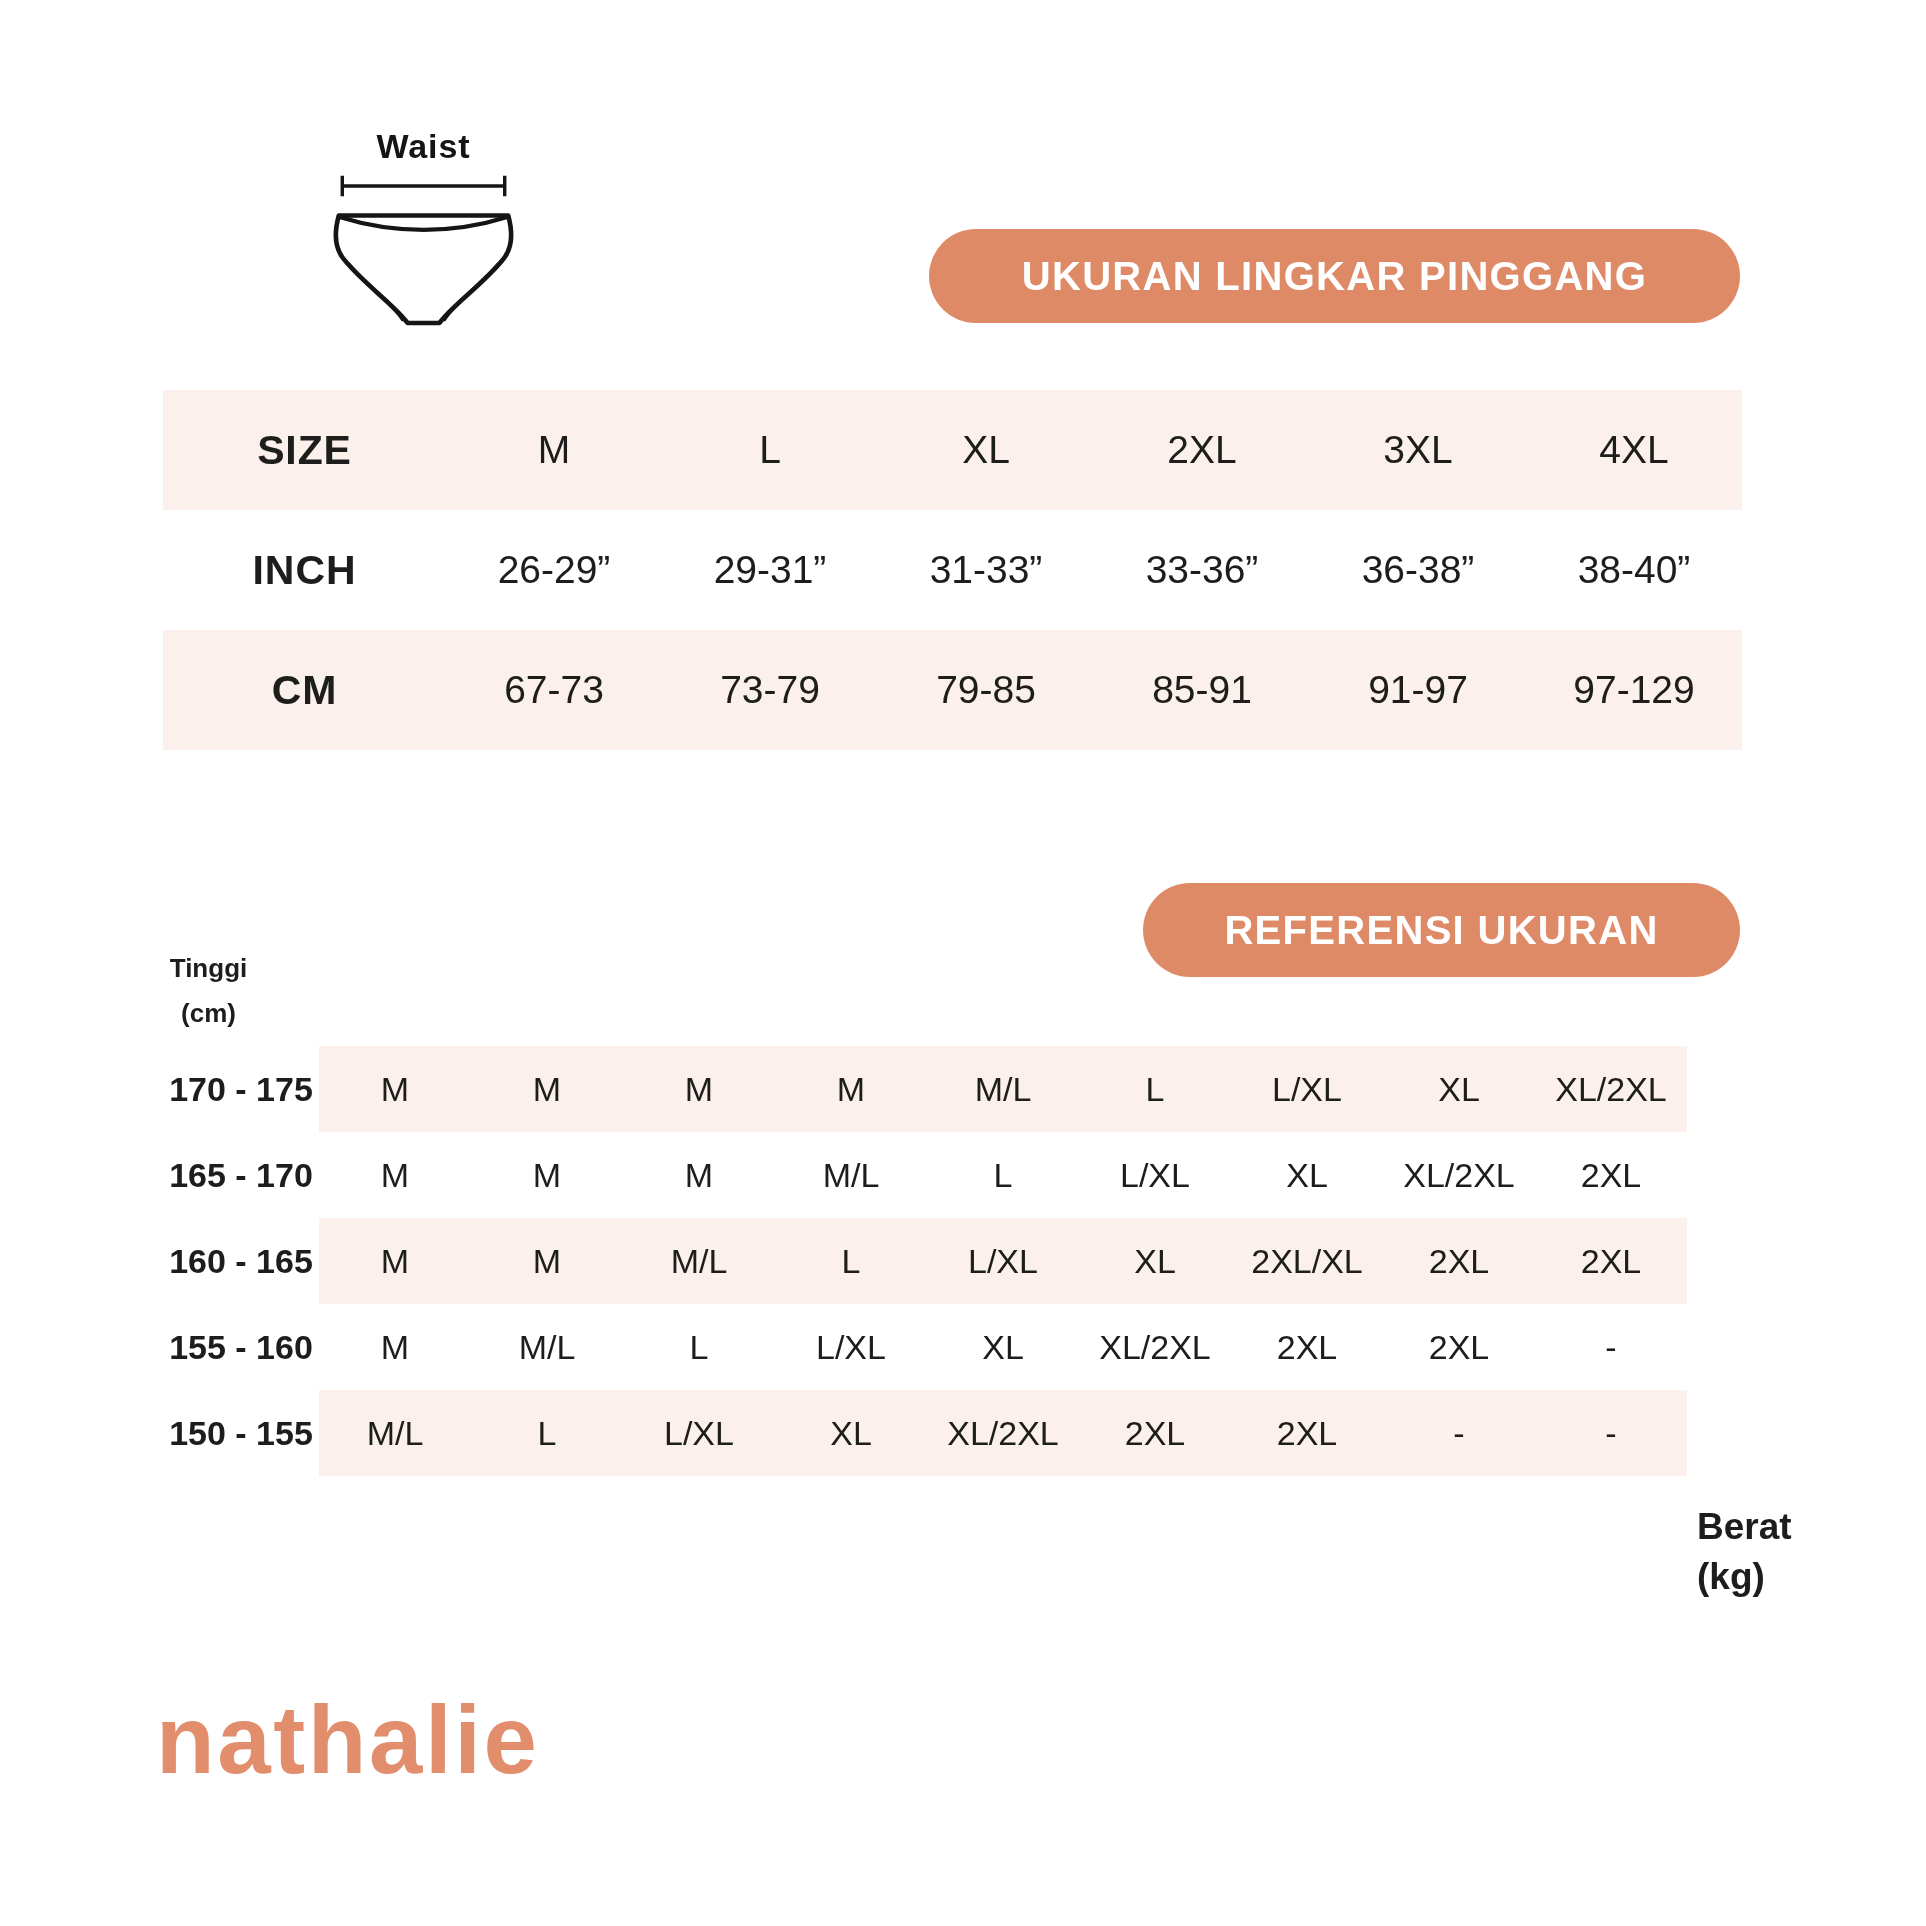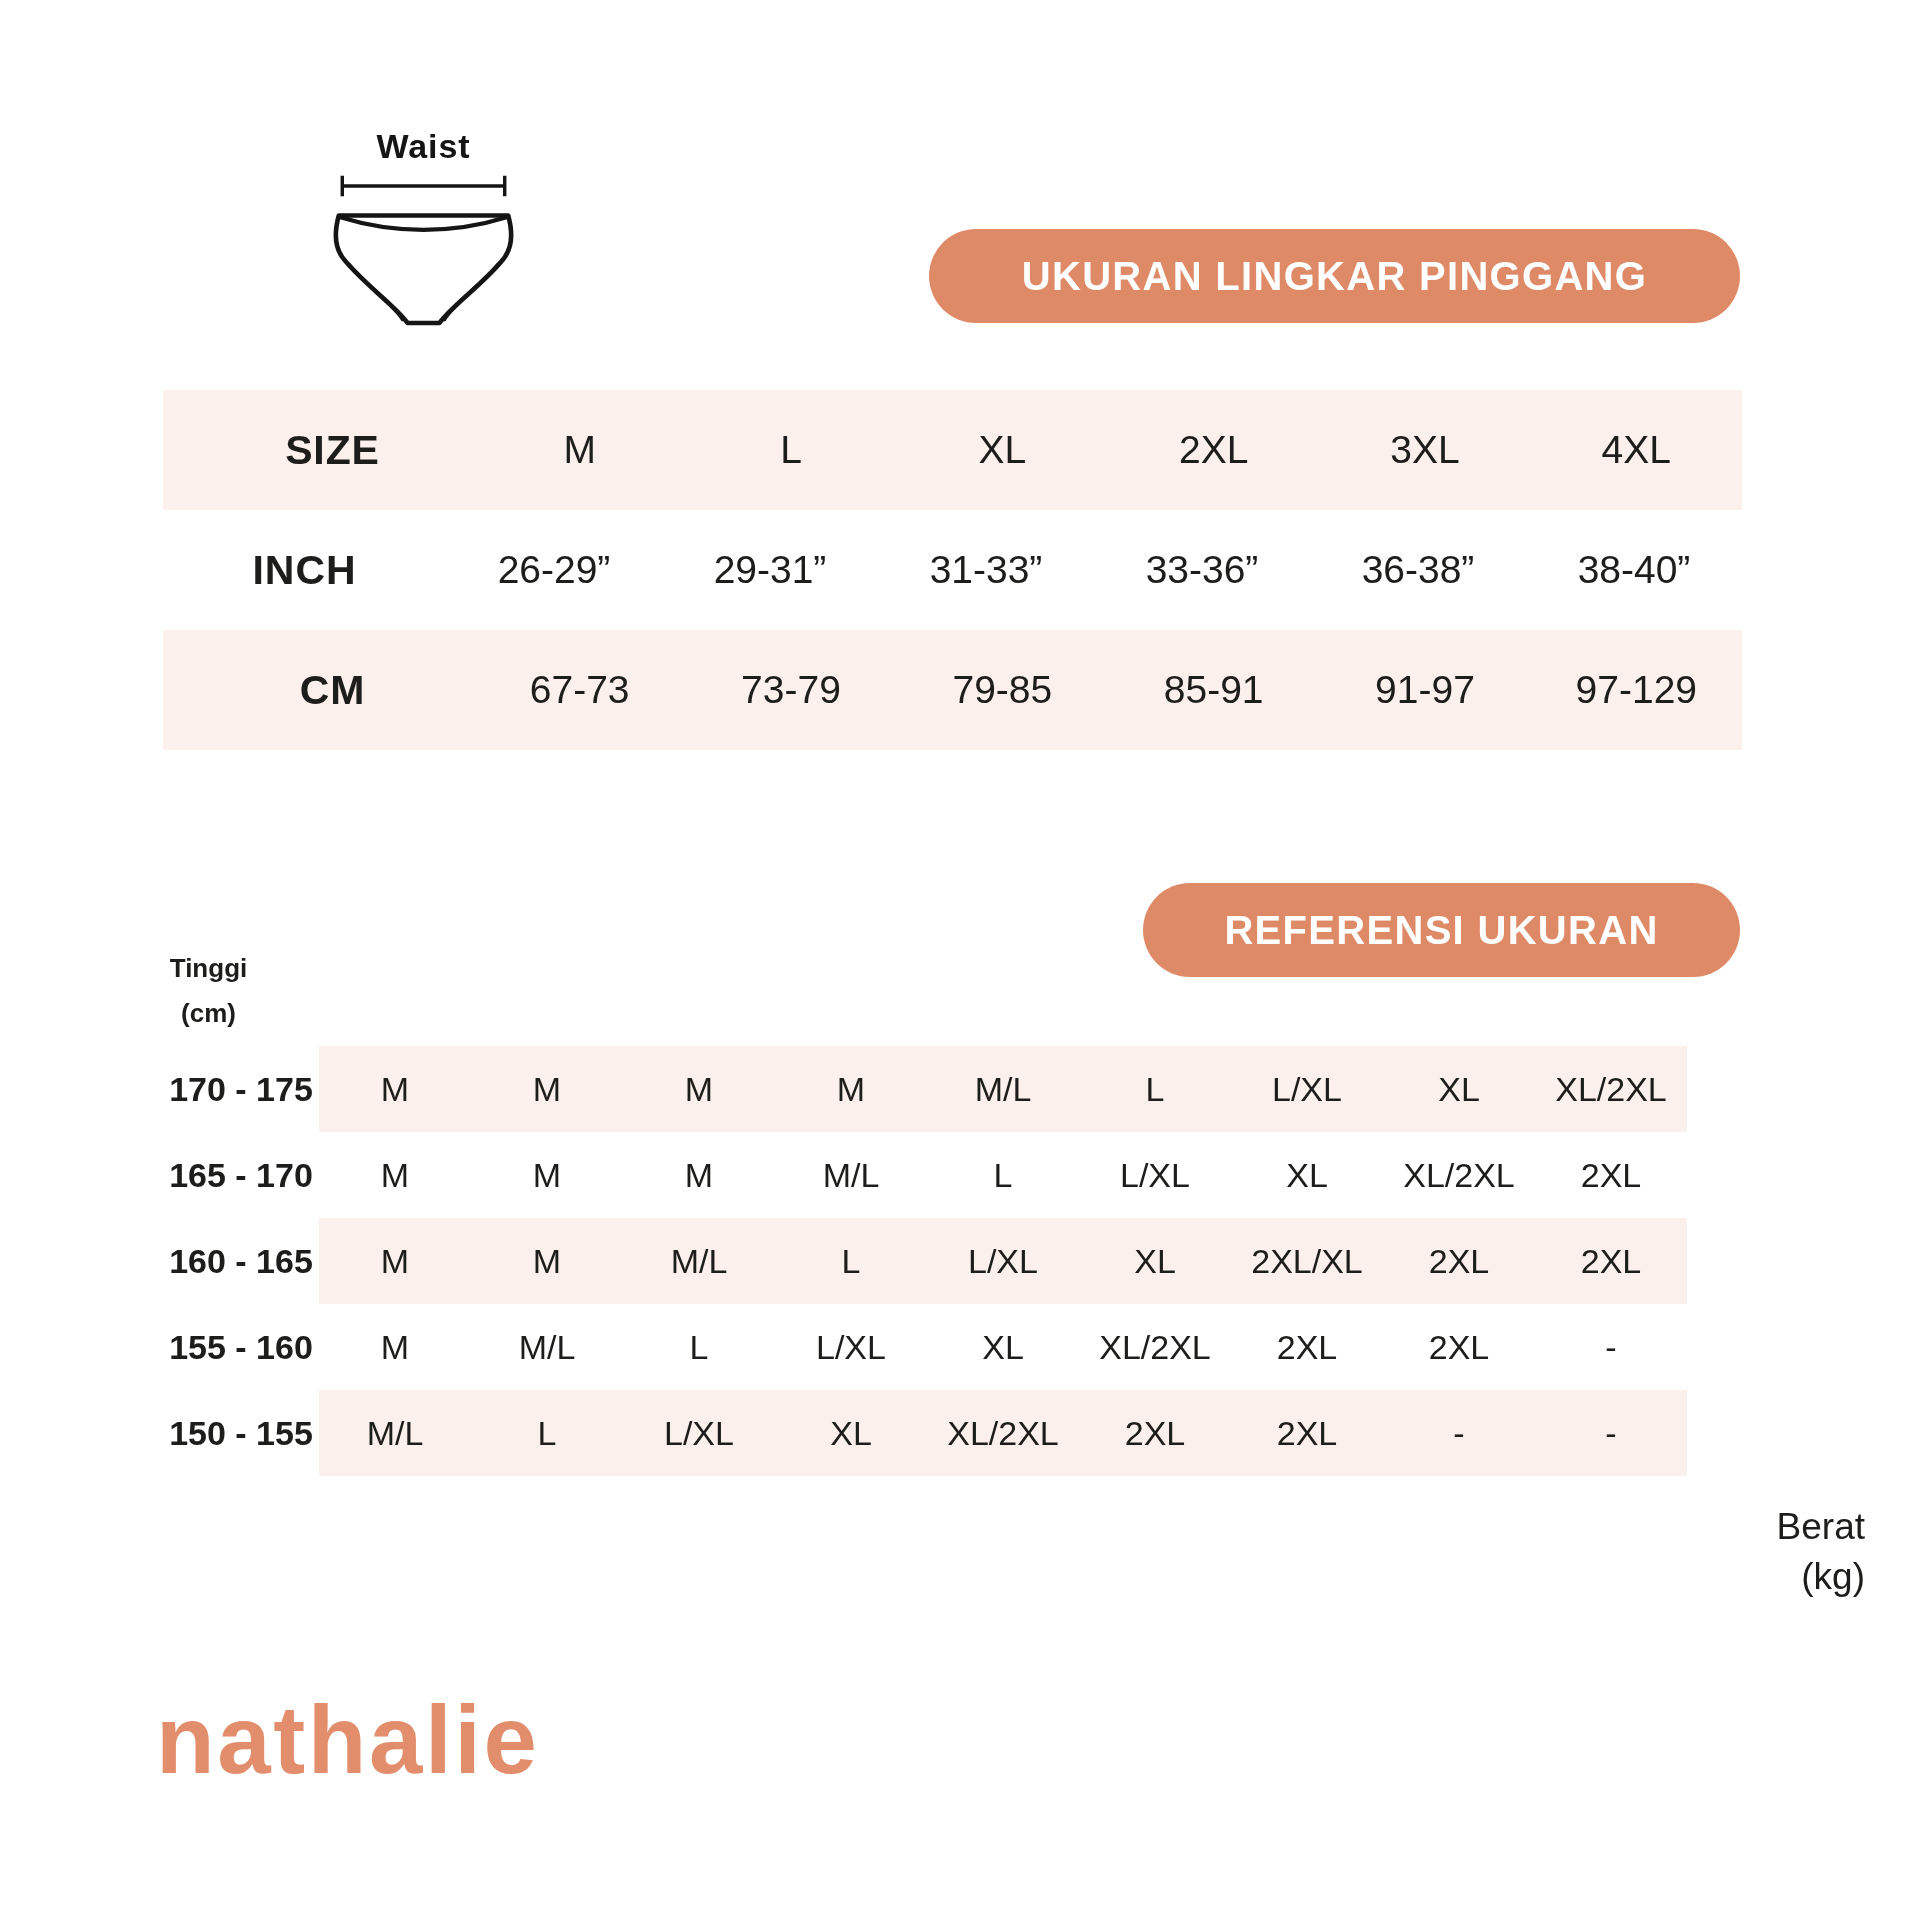--- a/index.html
+++ b/index.html
@@ -38,21 +38,21 @@
   
   .table1 { position:absolute; left:163px; top:390px; width:1579px; }
   .t1-row {
     display:grid;
     grid-template-columns:283px repeat(6,1fr);
     height:120px;
     align-items:center;
     text-align:center;
     font-size:39px;
   }
-  .t1-row.shaded { background:var(--row-pink);padding-left:28px; }
+  .t1-row.shaded { background:var(--row-pink); }
   .t1-label { font-weight:bold; font-size:41px; letter-spacing:0.9px; }
 
   
   .tinggi {
     position:absolute; left:127px; top:946px; width:163px;
     text-align:center; font-size:26px; font-weight:bold; line-height:45px;
   }
   .table2 { position:absolute; left:163px; top:1046px; width:1524px; }
   .t2-row { display:flex; height:86px; }
   .t2-label {
@@ -69,21 +69,21 @@
   .t2-row.shaded .t2-values { background:var(--row-pink); }
 
   .weight-row {
     position:absolute; left:318px; top:1502px; width:1368px; height:60px;
     display:grid; grid-template-columns:repeat(9,1fr);
     align-items:center; text-align:center;
     font-size:37px; font-weight:bold;
   }
   .berat {
     position:absolute; left:1697px; top:1502px; width:168px;
-    text-align:right; font-size:37px; font-weight:normal; line-height:50px;
+    text-align:left; font-size:37px; font-weight:bold; line-height:50px;
   }
 
   
   .logo {
     position:absolute; left:156px; top:1685px;
     font-size:96px; font-weight:bold; letter-spacing:2.6px;
     color:#E28E6C;
   }
 </style>
 </head>

